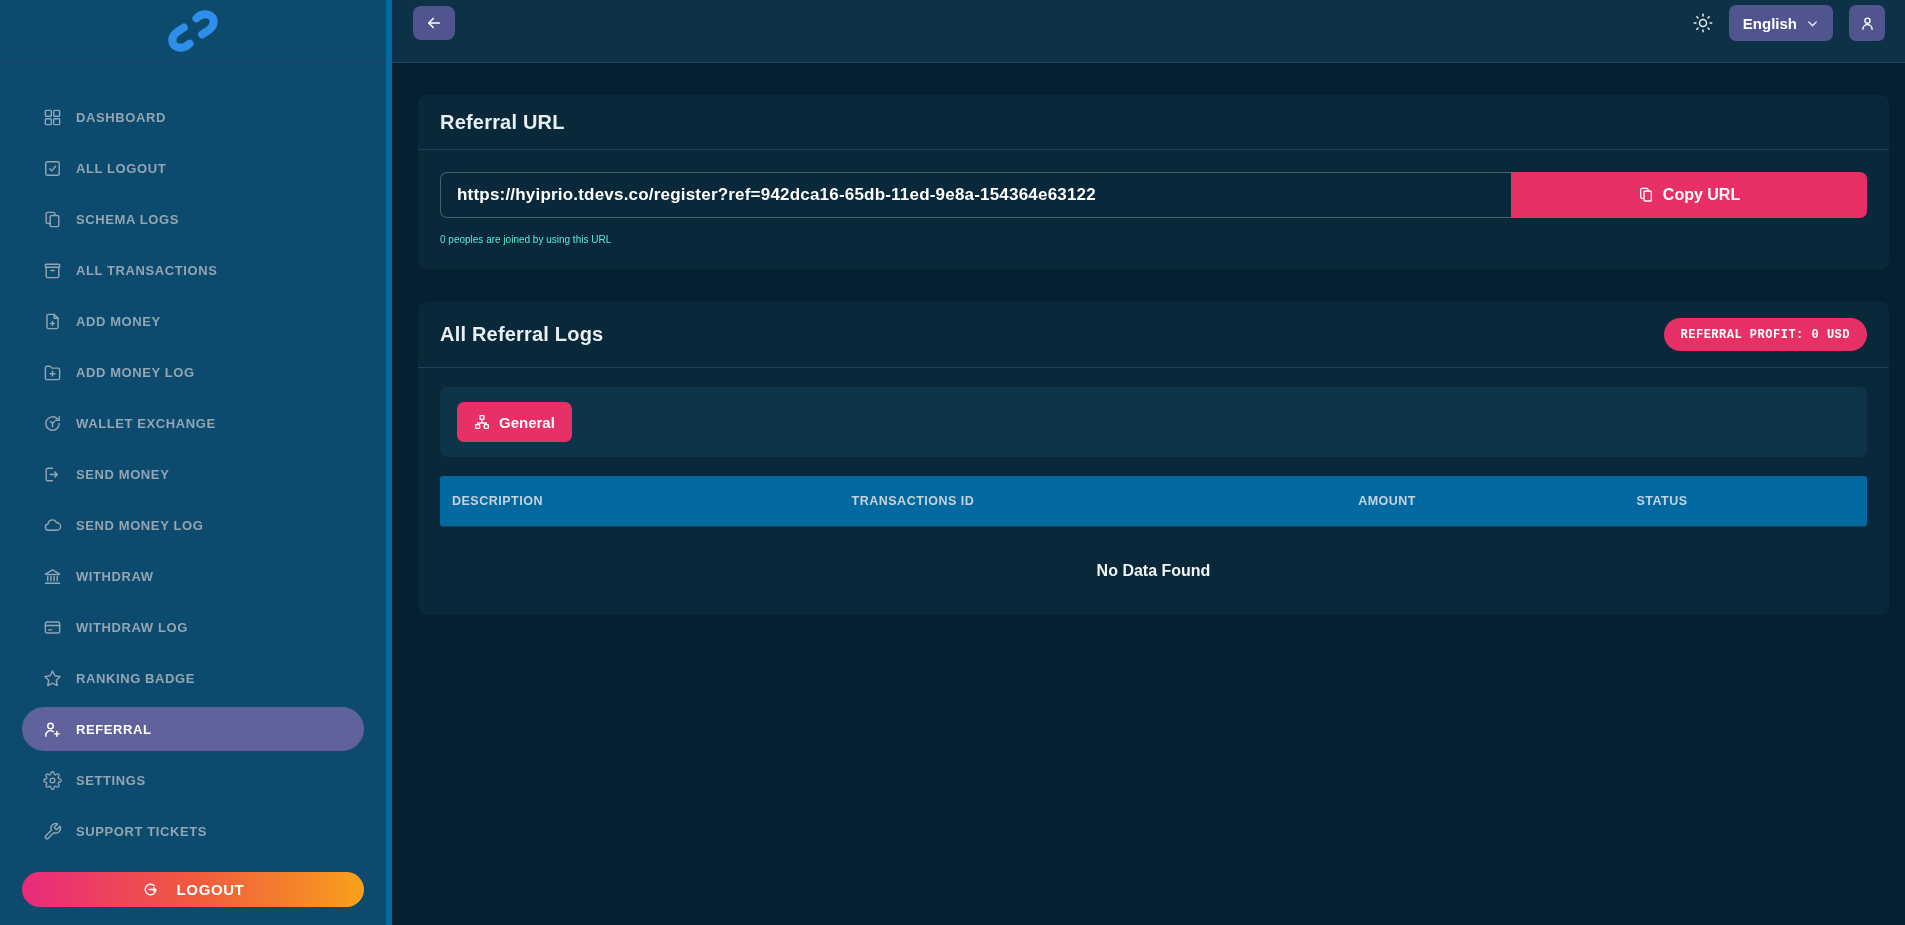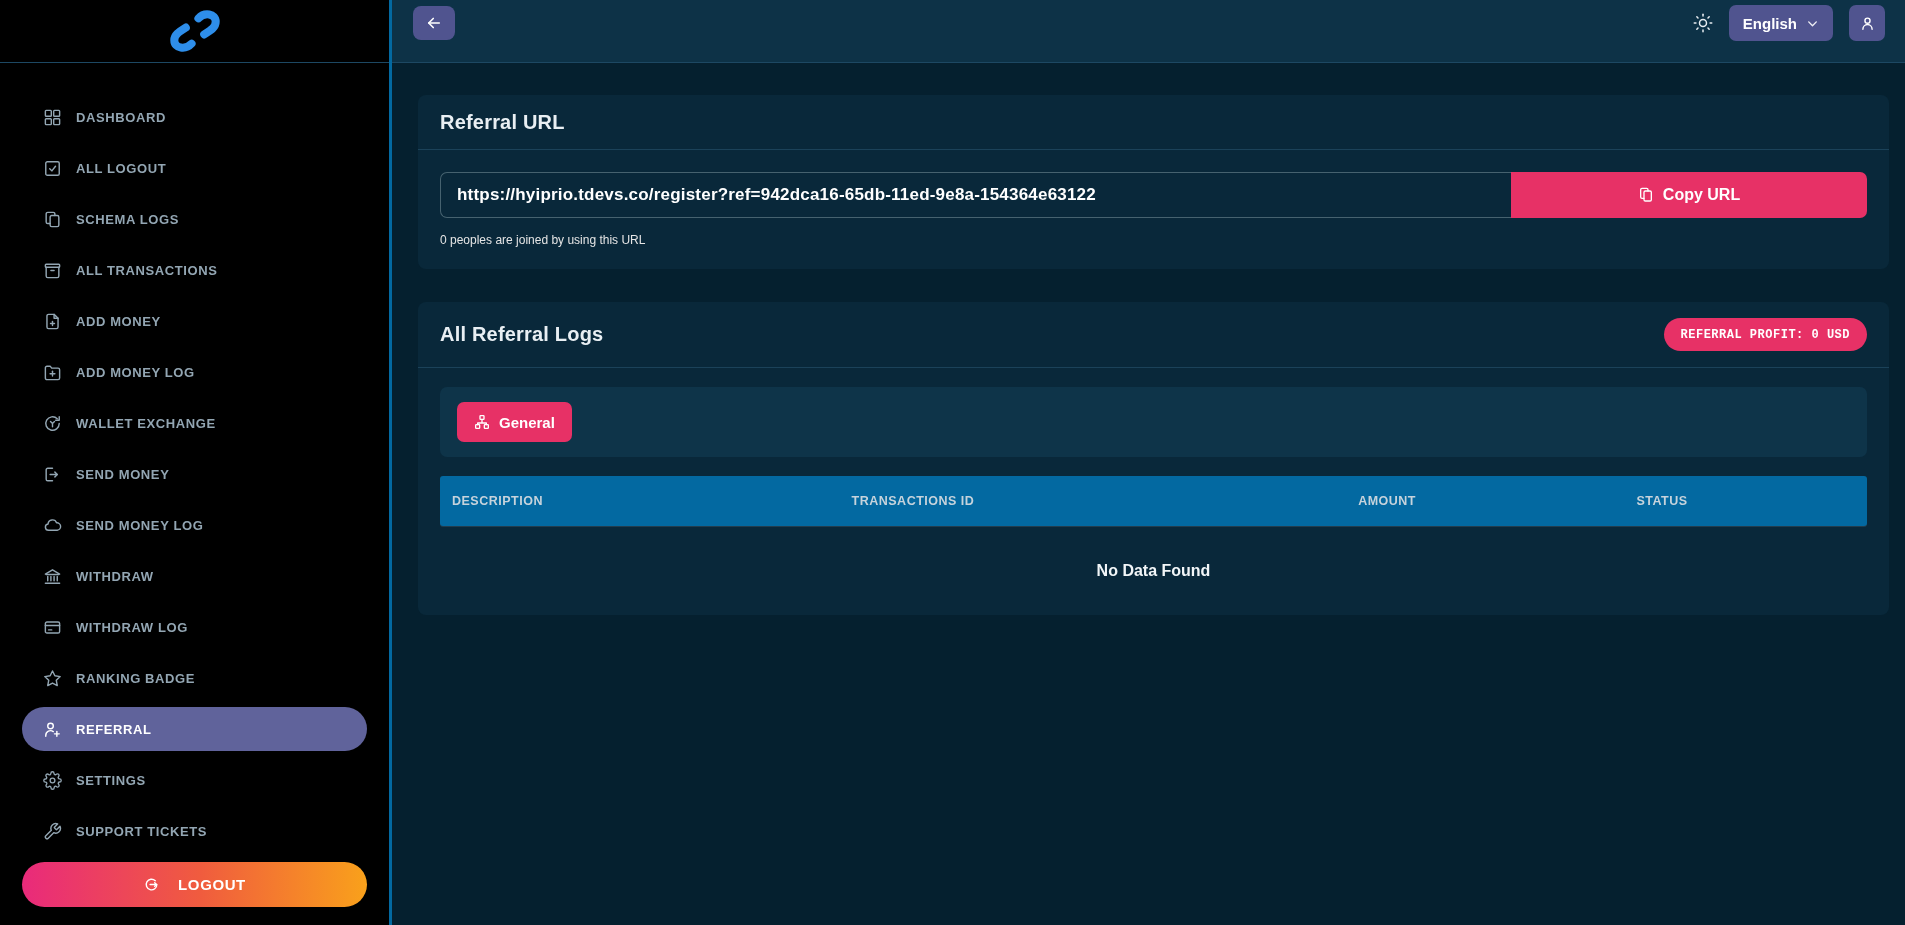--- a/index.html
+++ b/index.html
@@ -6,37 +6,37 @@
   html,body { margin:0; padding:0; }
   body {
     width:1905px; height:925px; overflow:hidden;
     background:#05202f; color:#fff;
     font-family:"Liberation Sans","DejaVu Sans",sans-serif;
   }
   .app { display:flex; width:1905px; height:925px; }
 
   
   .sidebar {
-    width:392px; min-width:392px; background:#000000;
-    border-right:3px solid #0369a1; display:flex; flex-direction:column;
+    width:392px; min-width:392px; background:#0c4a6e;
+    border-right:6px solid #0369a1; display:flex; flex-direction:column;
   }
   .sidebar-header {
     height:63px; min-height:63px; border-bottom:1px solid #1d4863;
     display:flex; align-items:center; justify-content:center;
   }
   .nav { flex:1; padding:32px 22px 0 22px; overflow:hidden; }
   .nav-item {
     height:44px; margin-bottom:7px; display:flex; align-items:center;
     padding-left:21px; border-radius:22px; color:#93a6b3; cursor:pointer;
   }
   .nav-item svg { width:19px; height:19px; margin-right:14px; flex:none; }
   .nav-item .lbl { font-size:13px; font-weight:700; letter-spacing:.6px; white-space:nowrap; }
   .nav-item.active { background:#60639b; color:#fff; }
   .logout-btn {
-    margin:10px 22px 18px 22px; height:45px; border:none; border-radius:23px;
+    margin:10px 22px 18px 22px; height:35px; border:none; border-radius:23px;
     background:linear-gradient(90deg,#e92a7b 0%,#f05c3e 52%,#f9a11b 100%);
     color:#fff; font-family:inherit; font-size:15px; font-weight:700; letter-spacing:.6px;
     display:flex; align-items:center; justify-content:center; gap:18px; cursor:pointer;
   }
   .logout-btn svg { width:17px; height:17px; }
 
   
   .main { flex:1; display:flex; flex-direction:column; min-width:0; }
   .topbar {
     height:63px; min-height:63px; background:#0d3247; border-bottom:1px solid #1d4863;
@@ -80,21 +80,21 @@
     border:1px solid #46626f; border-right:none; border-radius:7px 0 0 7px;
     color:#fff; font-family:inherit; font-weight:700; font-size:17px;
     padding:0 16px; outline:none; letter-spacing:.2px;
   }
   .copy-btn {
     width:356px; height:46px; border:none; border-radius:0 7px 7px 0;
     background:#e73166; color:#fff; font-family:inherit; font-size:16px; font-weight:700;
     display:flex; align-items:center; justify-content:center; gap:9px; cursor:pointer;
   }
   .copy-btn svg { width:16px; height:16px; }
-  .joined-note { margin-top:13px; font-size:12px; font-weight:500; color:#e5e5e5; line-height:18px; }
+  .joined-note { margin-top:13px; font-size:10px; font-weight:500; color:#5eead4; line-height:18px; }
 
   .profit-badge {
     margin-left:auto; height:33px; padding:0 17px; border-radius:17px; background:#e73166;
     display:flex; align-items:center; font-size:12px; font-weight:700; letter-spacing:.5px; color:#fff;font-family:Liberation Mono, monospace;
   }
 
   .logs-body { padding:19px 22px 0 22px; }
   .filter-panel {
     height:70px; background:#0e3449; border-radius:7px;
     display:flex; align-items:center; padding:0 17px;

